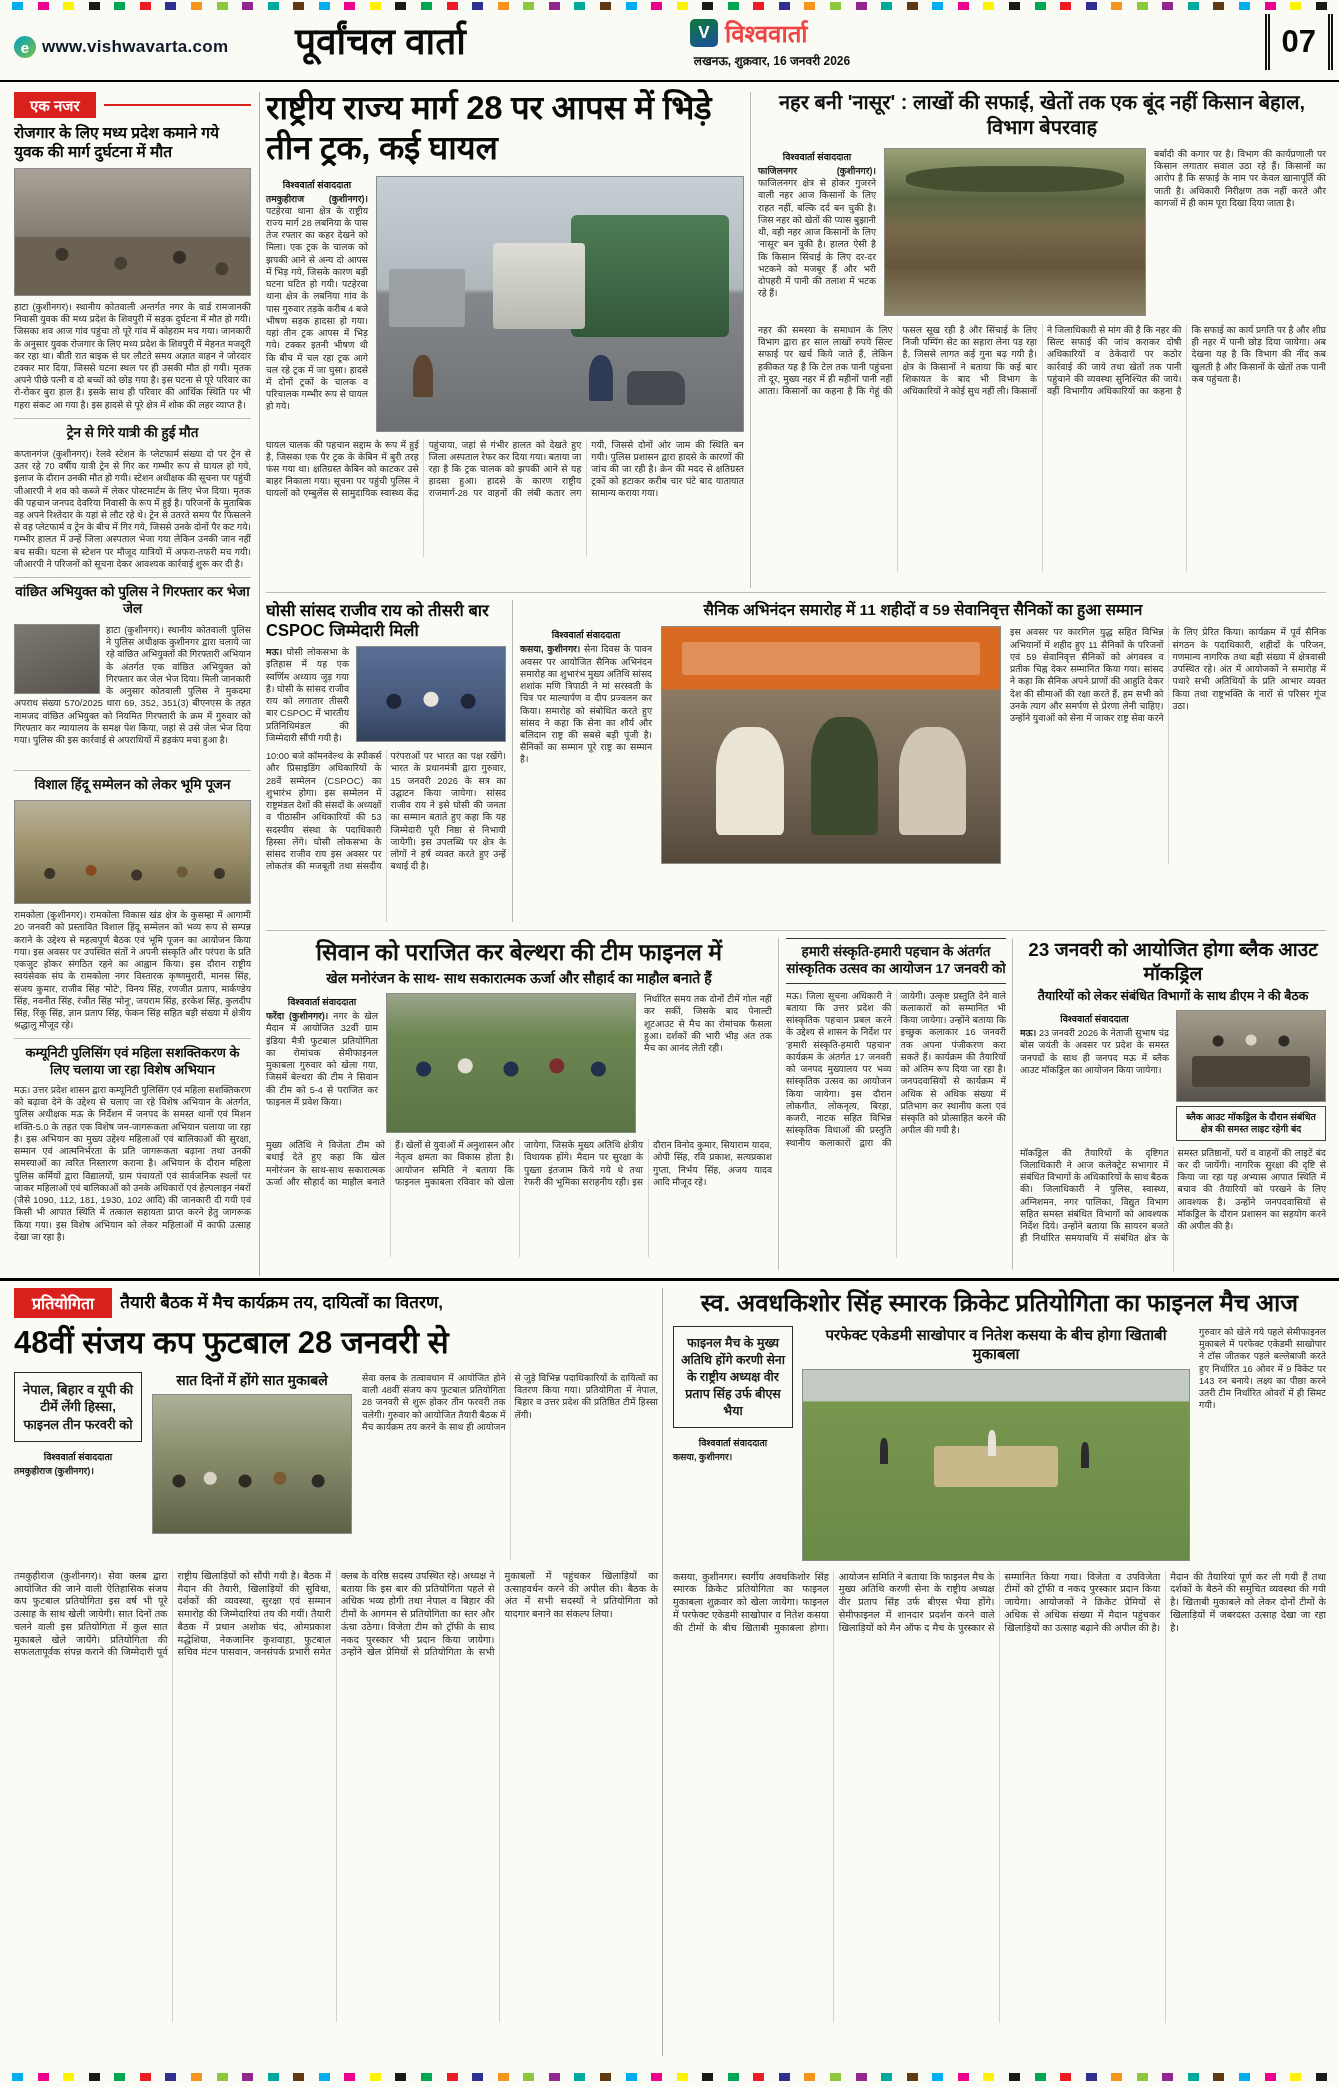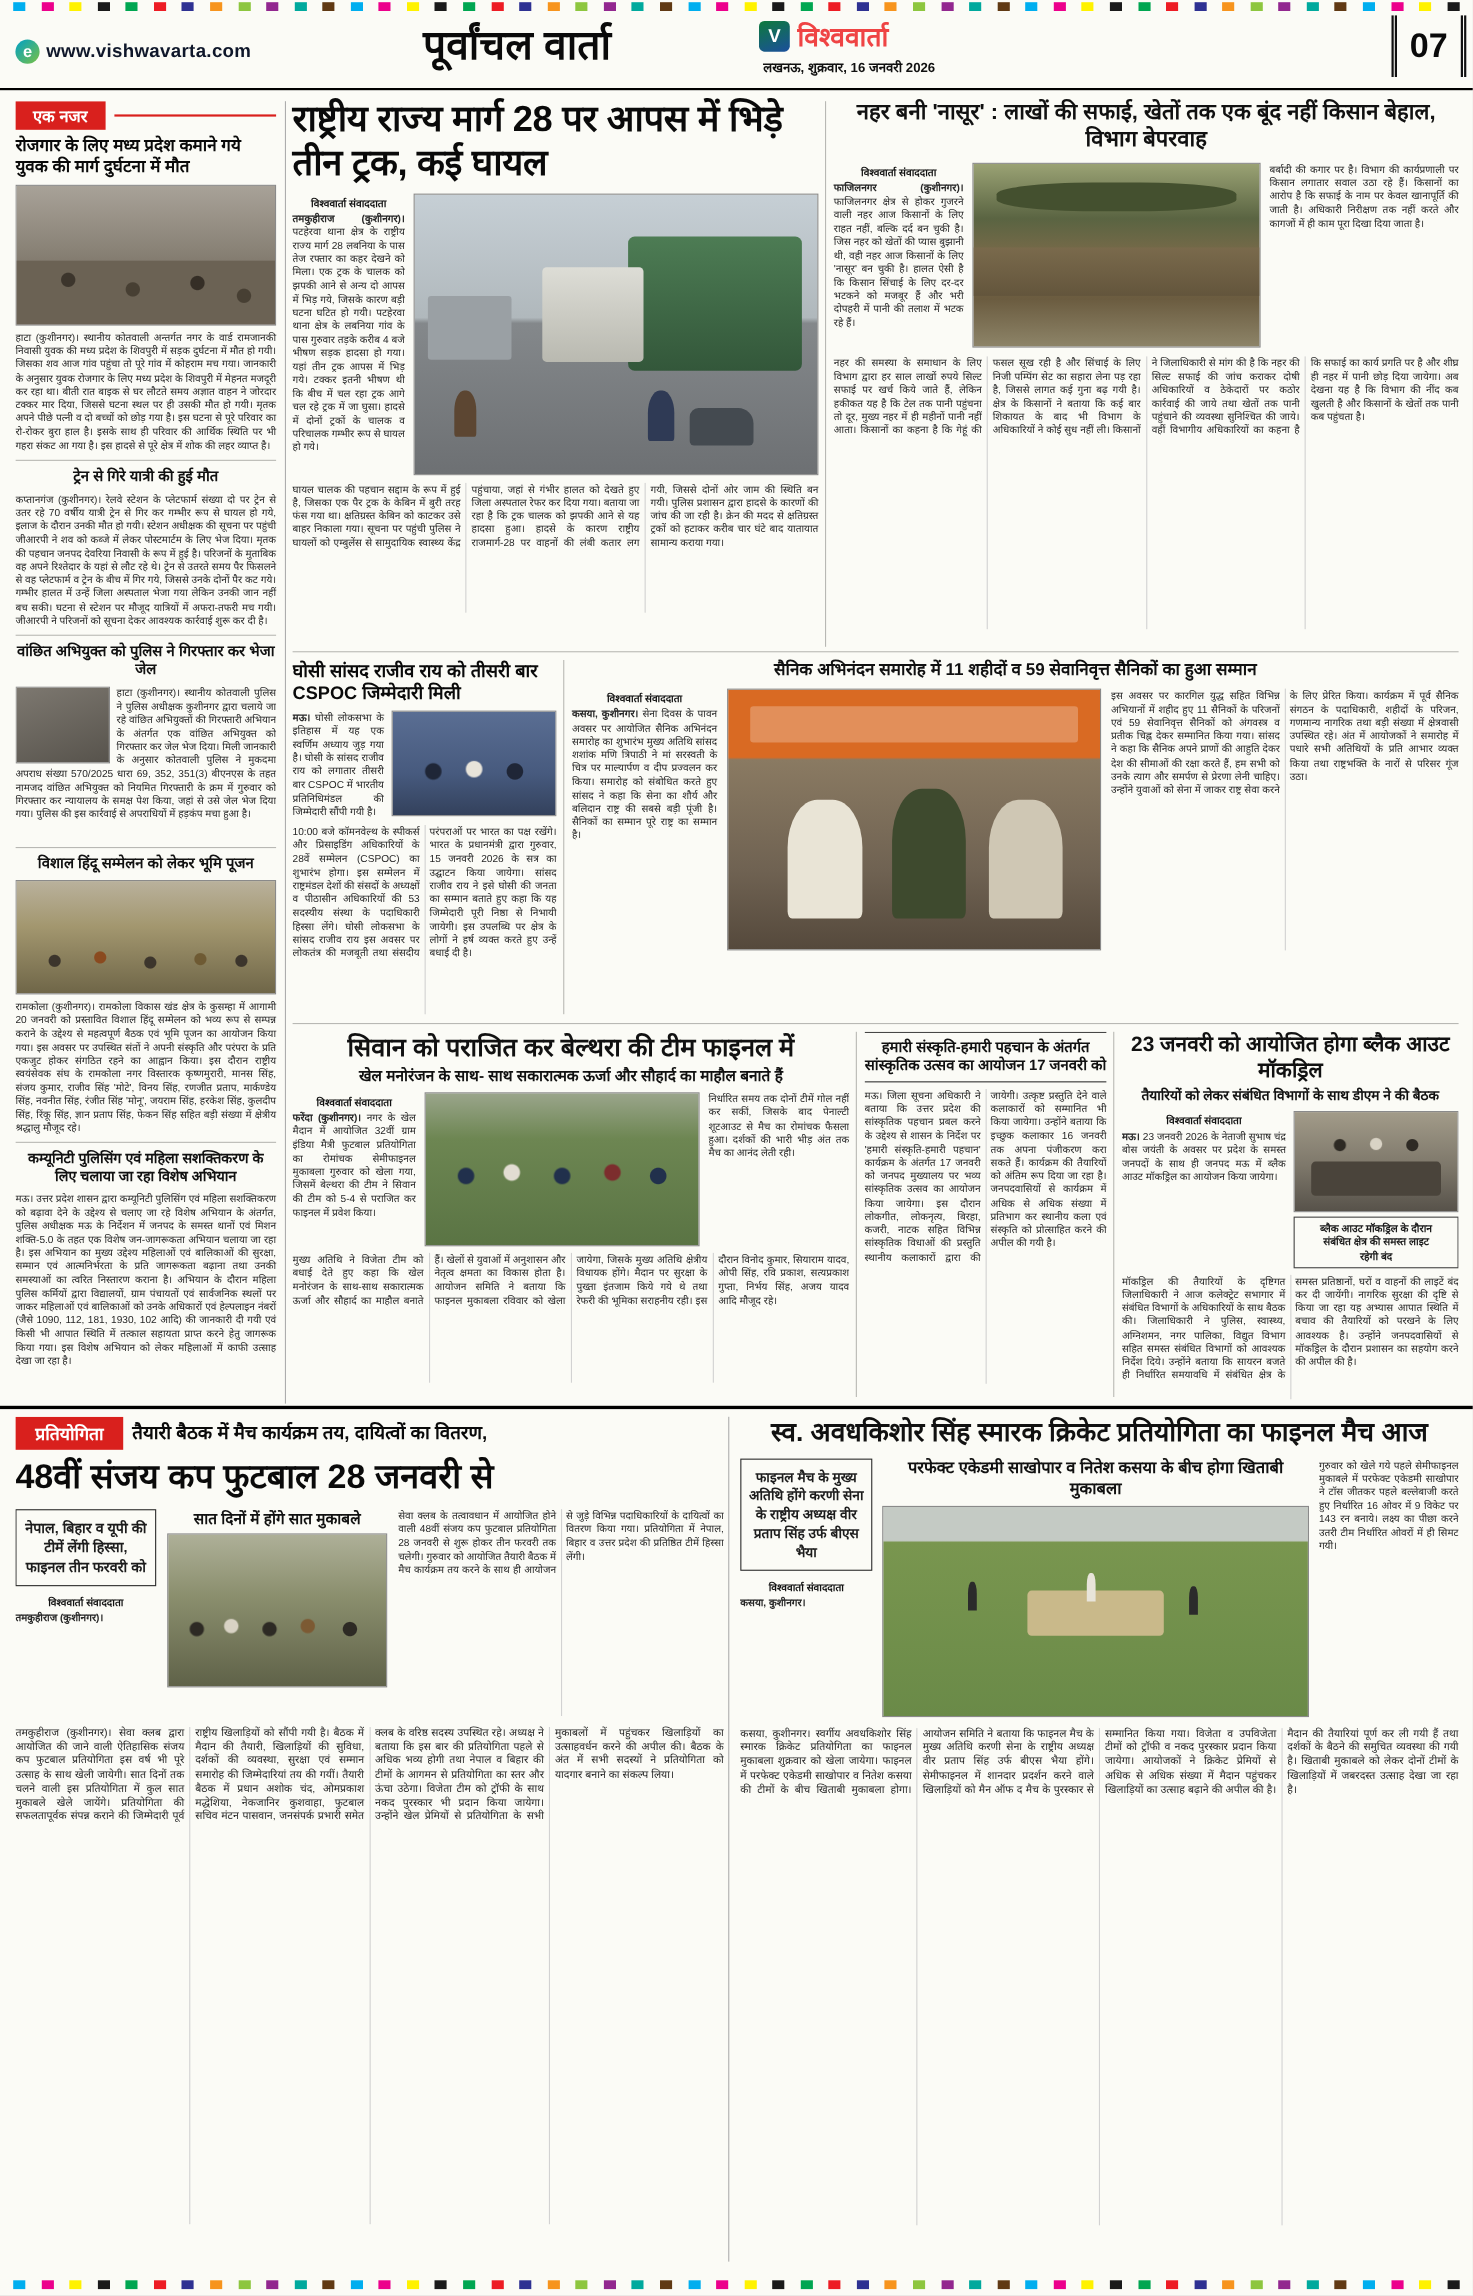--- a/index.html
+++ b/index.html
@@ -15,21 +15,21 @@
 .byline{font-size:9.3px;font-weight:700;text-align:center;margin:2px 0;color:#111}
 .photo{position:relative;overflow:hidden;border:1px solid #8a8a8a;flex:none}
 .ph{position:absolute}
 .red{color:#fff;font-weight:700;display:inline-block;background:#d9201d}
 .cols2{columns:2;column-gap:9px;column-rule:1px solid #d2d2d2}
 .cols3{columns:3;column-gap:10px;column-rule:1px solid #d2d2d2}
 .cols4{columns:4;column-gap:10px;column-rule:1px solid #d2d2d2}
 .vr{width:1px;background:#b8b8b4}
 .hrule{height:1px;background:#b8b8b4}
 .box{border:1.6px solid #2b2b2b;padding:8px 6px;font-weight:700;text-align:center;line-height:1.35}
-.capbox{border:1.2px solid #444;padding:4px 17px;font-size:9.4px;font-weight:700;text-align:center;line-height:1.3}
+.capbox{border:1.2px solid #444;padding:4px 3px;font-size:9.4px;font-weight:700;text-align:center;line-height:1.3}
 .seprow{display:flex;align-items:center;gap:8px}
 </style>
 </head>
 <body>
 
 <div class="page">
 
   <div class="abs colorbar" style="top:2px;left:12px;right:12px;height:8px">
       <div class="sq" style="background: rgb(0, 174, 239);"></div>
       <div class="sq" style="background: rgb(236, 0, 140);"></div>
@@ -83,21 +83,21 @@
       <div class="sq" style="background: rgb(236, 0, 140);"></div>
       <div class="sq" style="background: rgb(255, 242, 0);"></div>
       <div class="sq" style="background: rgb(26, 26, 26);"></div>
     </div>
 
   <div class="abs" style="top:12px;left:0;width:1339px;height:68px">
     <div class="abs" style="top:24px;left:14px;display:flex;align-items:center;gap:6px">
       <span style="width:22px;height:22px;border-radius:50%;background:linear-gradient(135deg,#00a0c6,#7ac143);color:#fff;font-weight:700;display:flex;align-items:center;justify-content:center;font-size:15px">e</span>
       <span style="font-size:17px;font-weight:700;color:#0f172a;letter-spacing:.3px">www.vishwavarta.com</span>
     </div>
-    <div class="abs" style="top:2px;left:295px;width:350px;text-align:center;font-size:37px;font-weight:800;color:#0a0a0a">पूर्वांचल वार्ता</div>
+    <div class="abs" style="top:2px;left:295px;width:350px;text-align:left;font-size:37px;font-weight:800;color:#0a0a0a">पूर्वांचल वार्ता</div>
     <div class="abs" style="top:4px;left:690px;display:flex;align-items:center;gap:7px">
       <span style="width:28px;height:28px;border-radius:5px;background:linear-gradient(160deg,#0e7a3c,#1b4f9c);color:#fff;font-weight:800;display:flex;align-items:center;justify-content:center;font-size:17px">V</span>
       <span style="font-size:24px;font-weight:800;color:#ef4444">विश्ववार्ता</span>
     </div>
     <div class="abs" style="top:40px;left:662px;width:220px;text-align:center;font-size:12px;font-weight:700;color:#111">लखनऊ, शुक्रवार, 16 जनवरी 2026</div>
     <div class="abs" style="top:2px;right:6px;height:56px;padding:0 12px;display:flex;align-items:center;border-left:5px double #111;border-right:5px double #111">
       <span style="font-size:31px;font-weight:800;color:#0a0a0a">07</span>
     </div>
   </div>
   <div class="abs" style="top:80px;left:0;width:1339px;height:2px;background:#000"></div>

